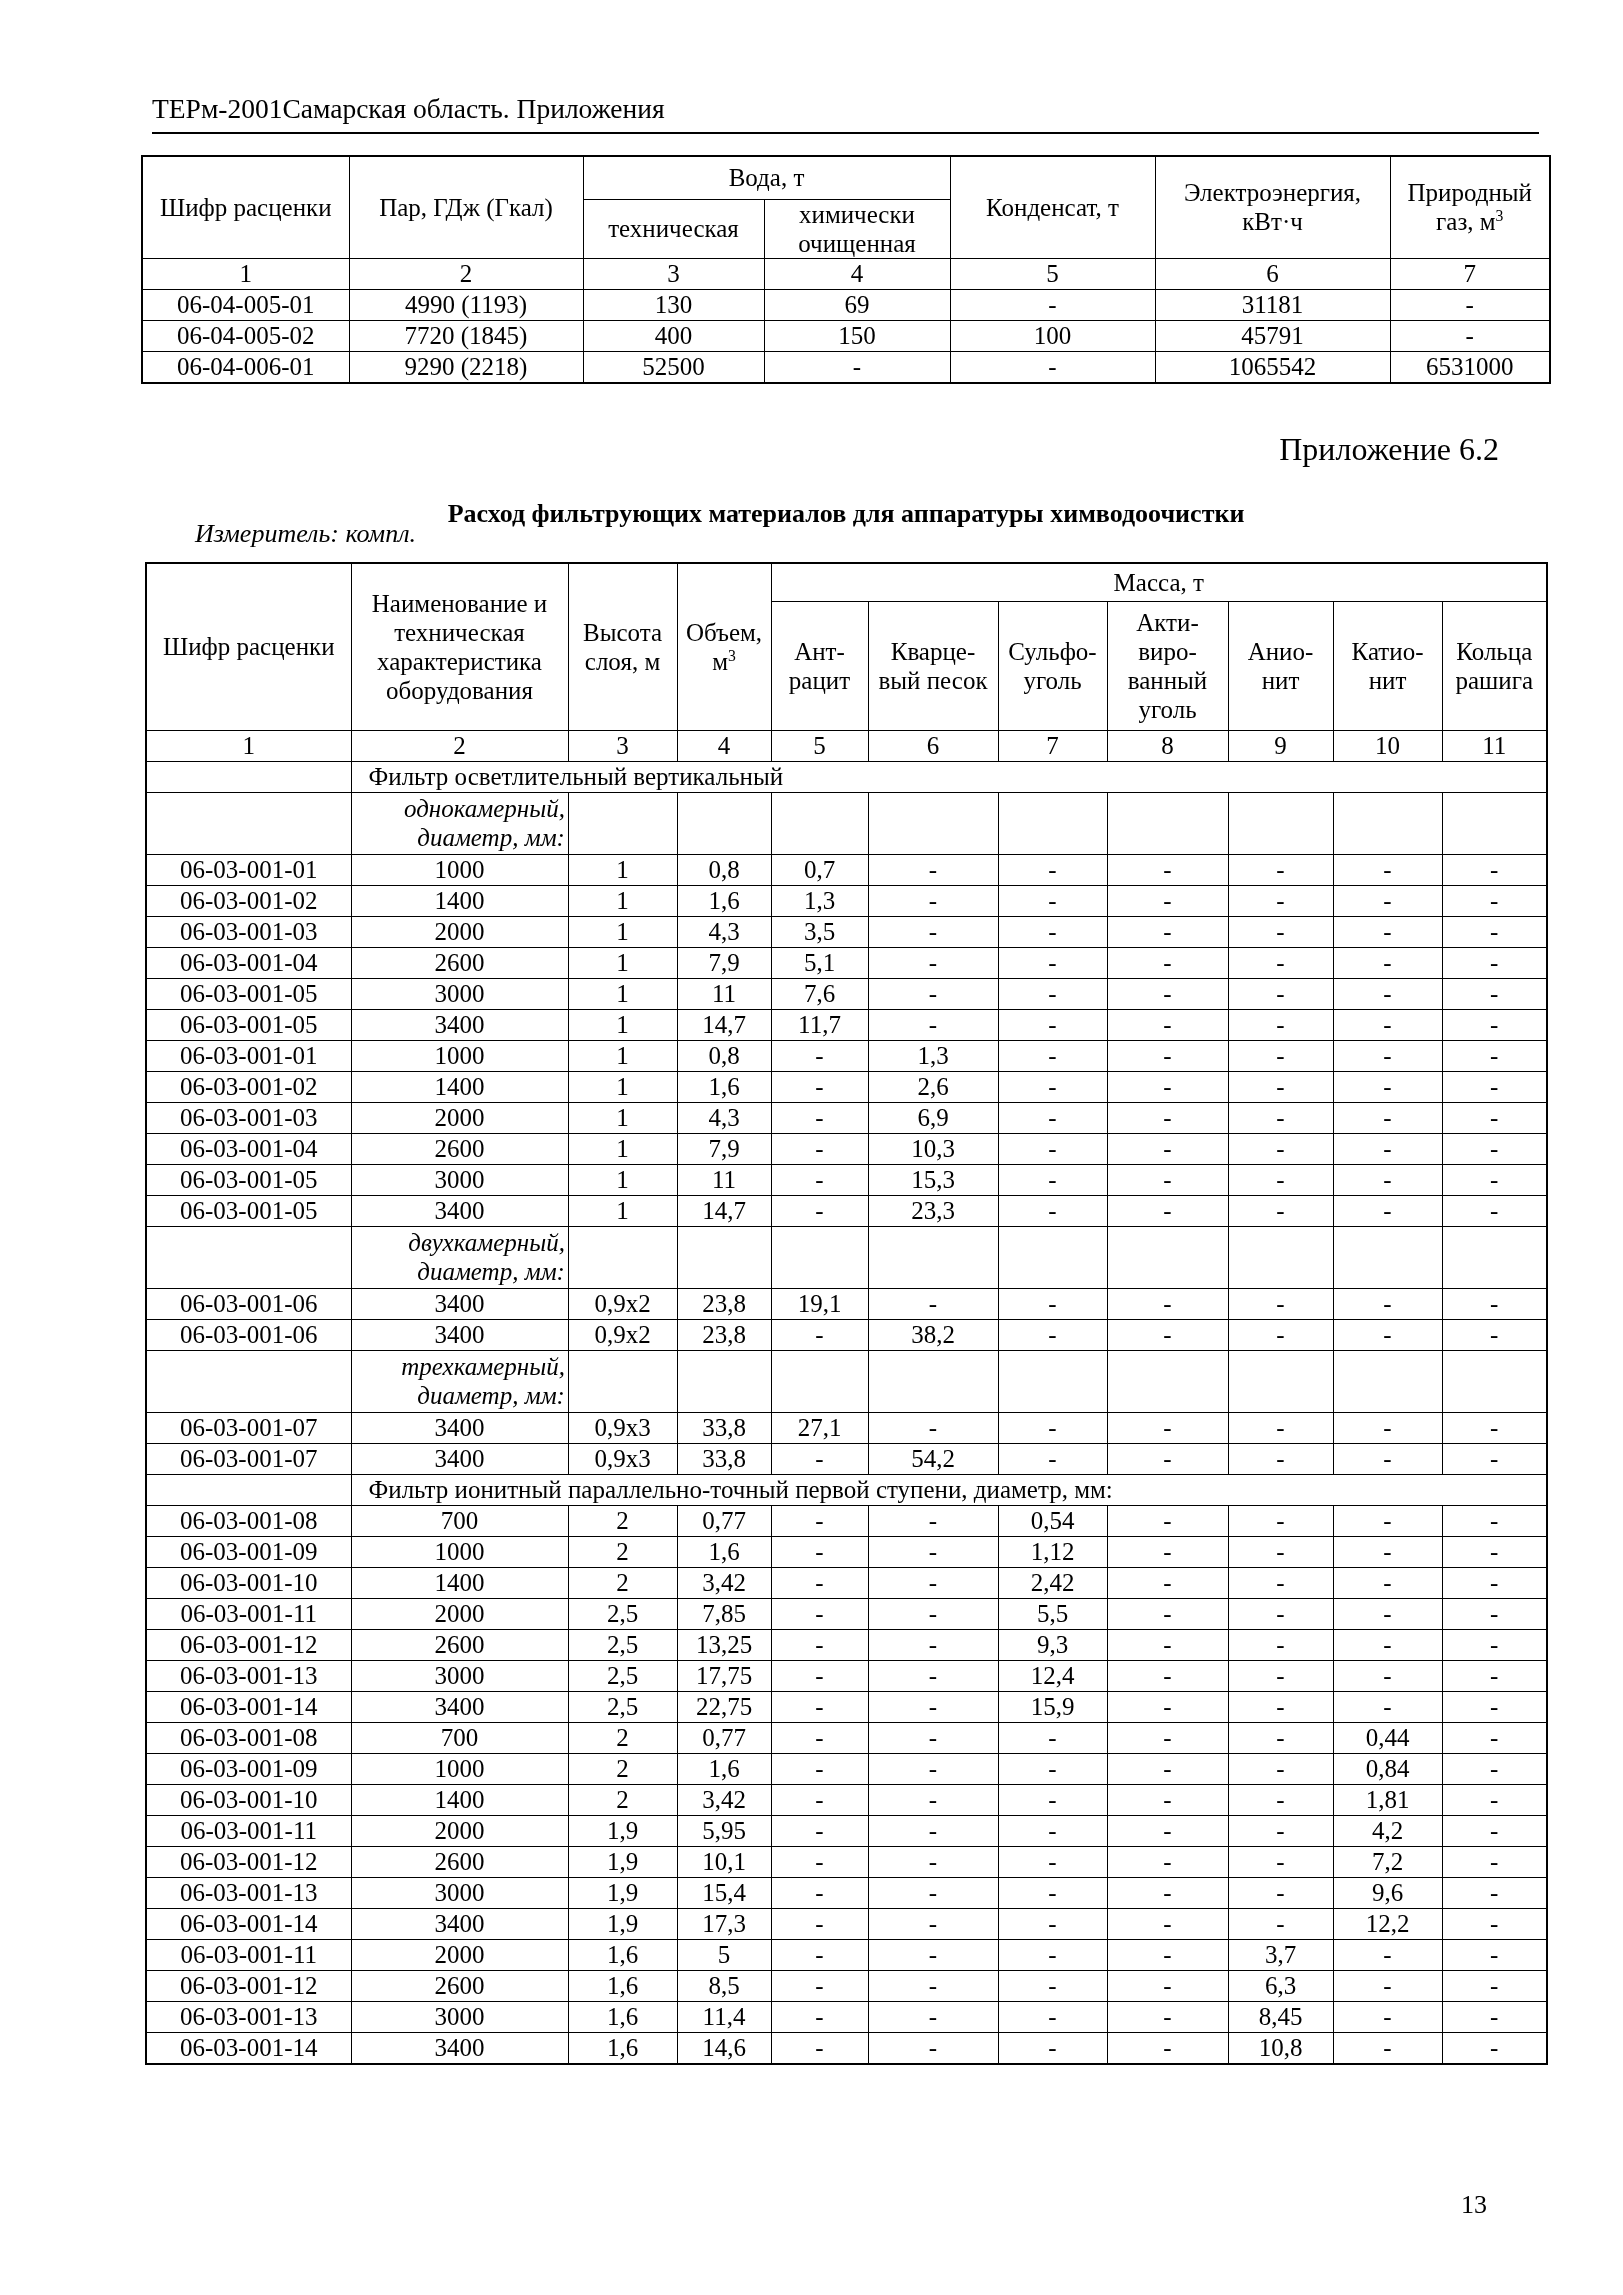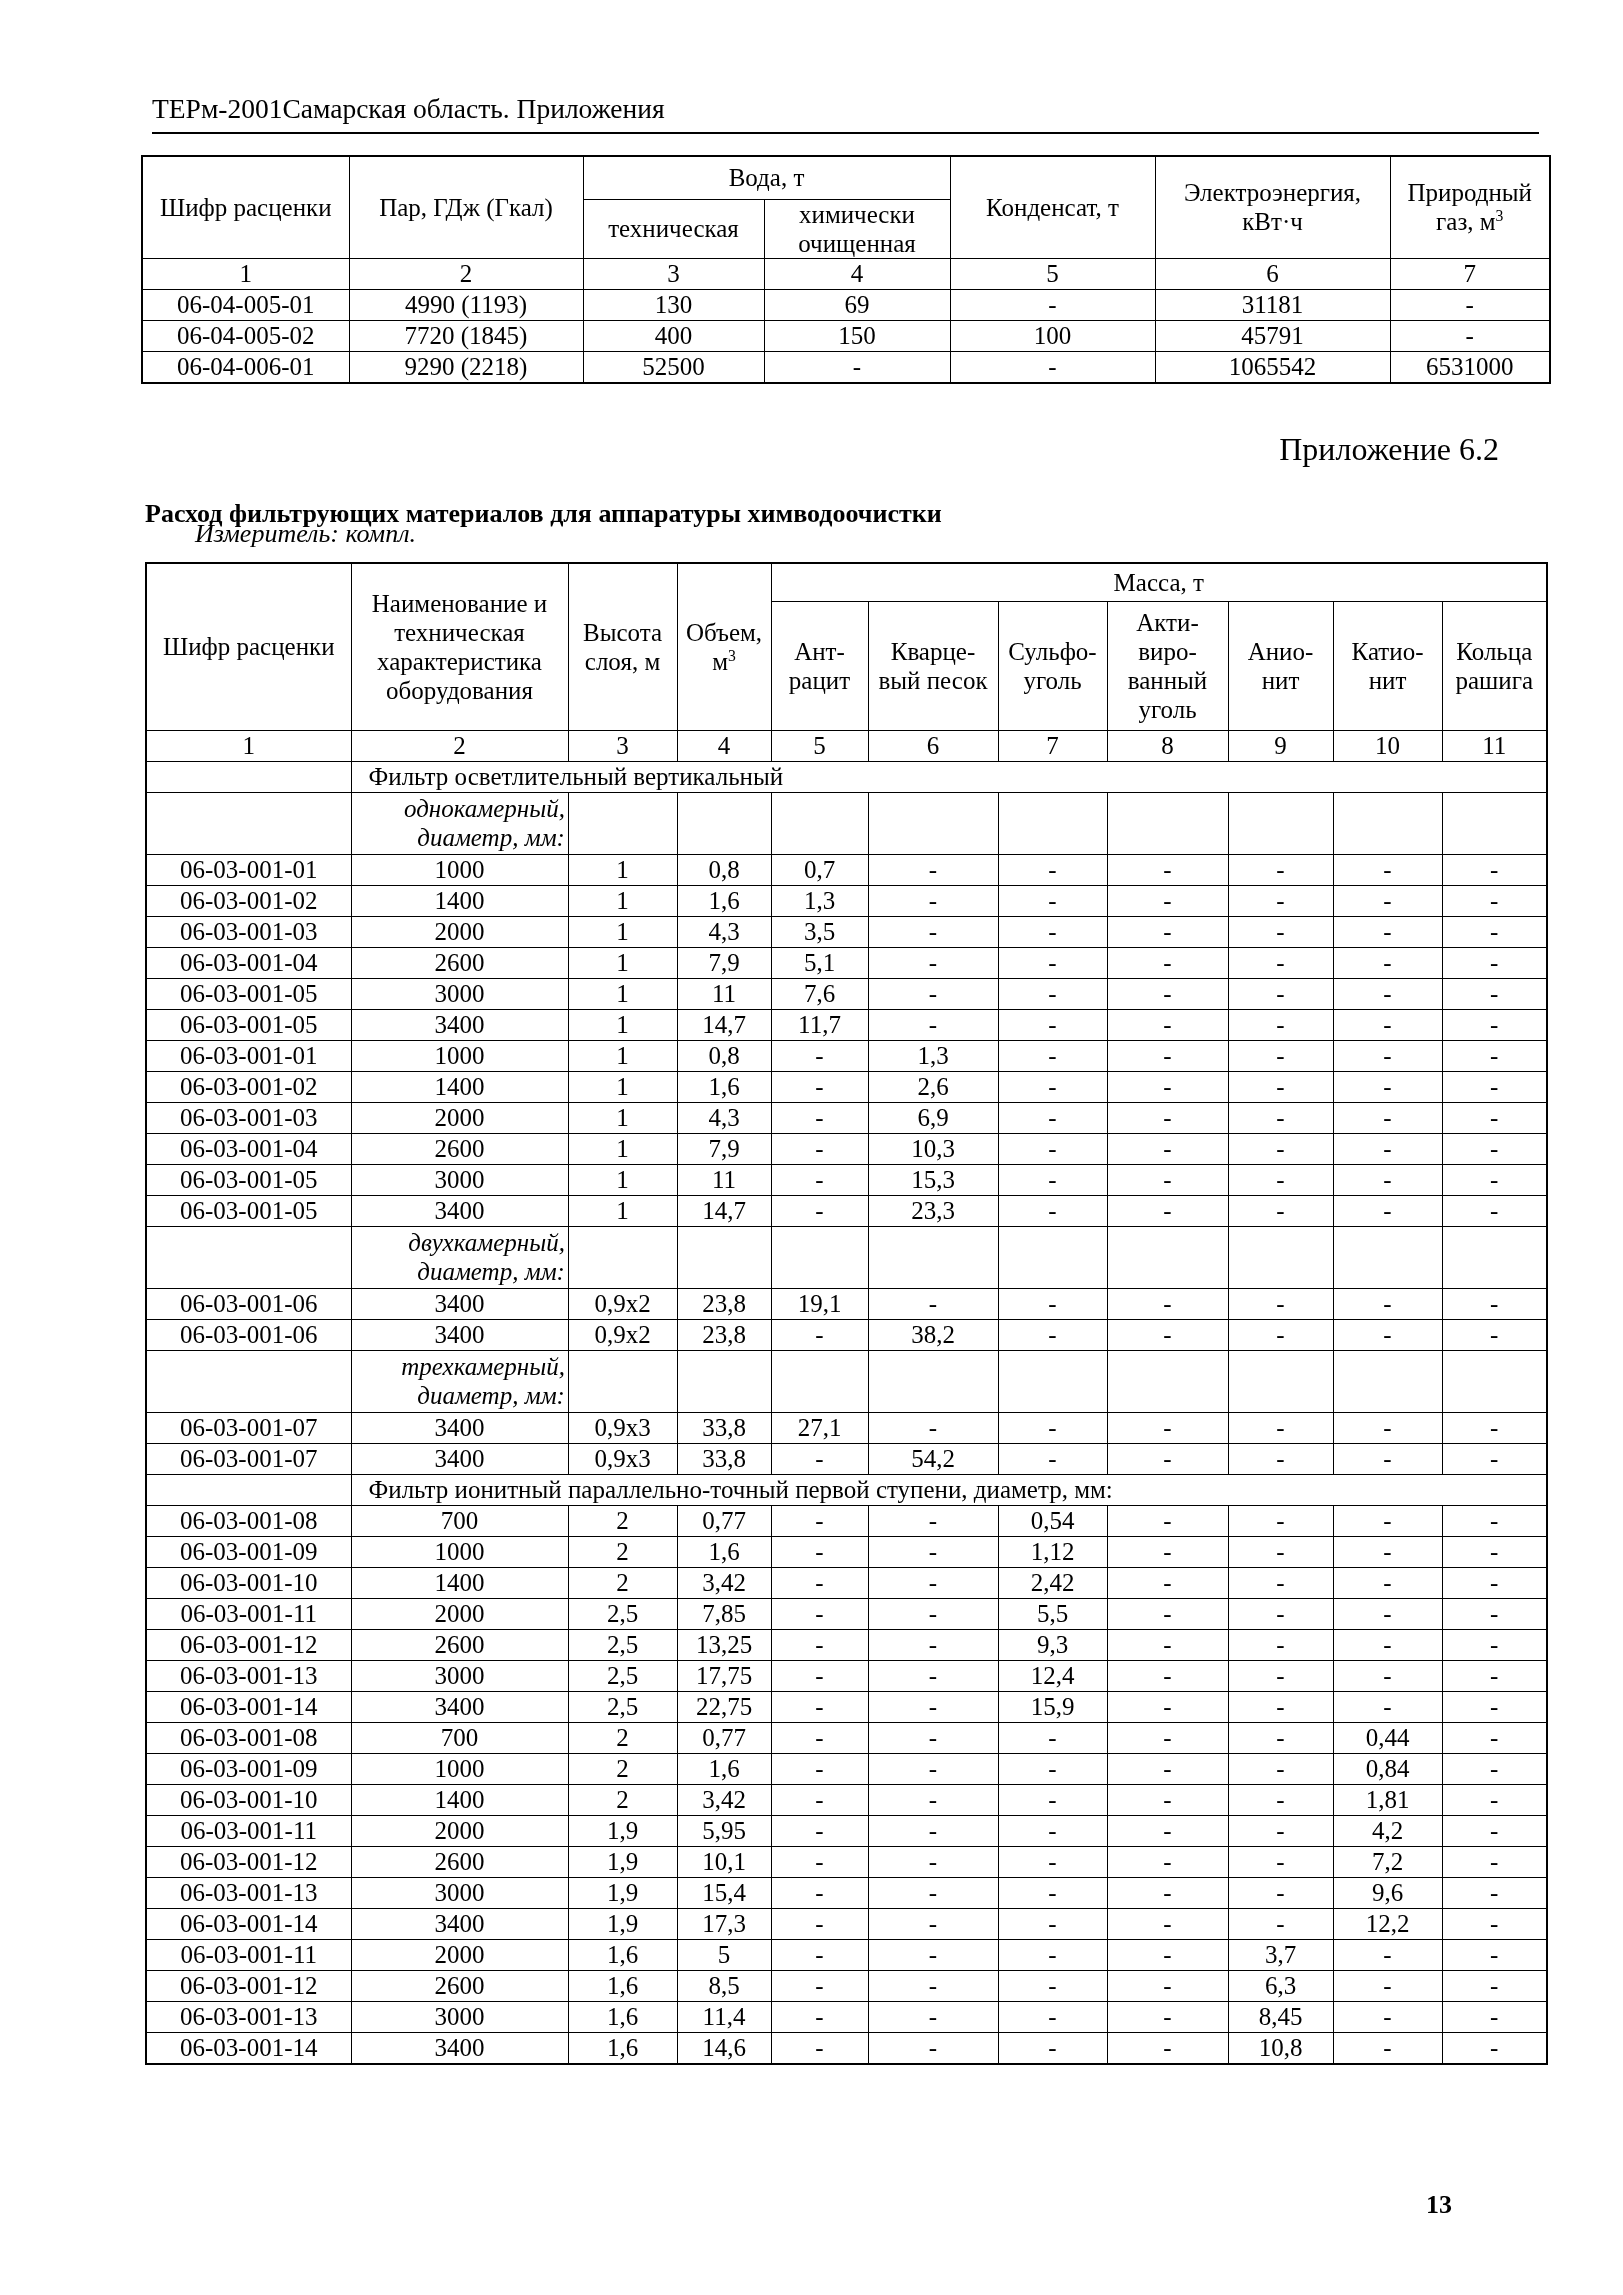--- a/index.html
+++ b/index.html
@@ -7,29 +7,29 @@
   .abs { position:absolute; }
   #running-header { left:152px; width:1387px; top:92px; text-align:left; font-size:27.5px; line-height:33px; }
   #header-rule { left:152px; width:1387px; top:132px; height:0; border-top:2px solid #000; }
   table { border-collapse:collapse; table-layout:fixed; }
   td, th { border:1.3px solid #000; padding:0 2.6px; font-weight:normal; text-align:center; vertical-align:middle; font-size:25px; line-height:29px; overflow:hidden; white-space:nowrap; }
   th { white-space:normal; line-height:29px; }
   #table1 { left:141px; top:155px; width:1408px; border:2px solid #000; }
   #table1 tr.datarow td { height:30px;margin-left:36px; }
   #table1 tr.numrow td { height:30px; }
   #appendix-label { left:1047px; width:452px; top:433px; text-align:right; font-size:32px; line-height:33px; }
-  #table-title { left:145px; width:1402px; top:497px; text-align:left; font-size:26px; font-weight:bold; line-height:33px; }
+  #table-title { left:145px; width:1402px; top:497px; text-align:center; font-size:26px; font-weight:bold; line-height:33px; }
   #unit-label { left:195px; top:518px; font-size:26px; font-style:italic; line-height:31px; }
   #table2 { left:145px; top:562px; width:1402px; border:2px solid #000; }
   #table2 tr.datarow td { height:30px; }
   #table2 tr.numrow td { height:30px; }
   #table2 td.section { text-align:left; padding-left:17px; }
   #table2 td.subsection { text-align:right; font-style:italic; padding-left:5px; white-space:normal; line-height:29px; }
   sup { font-size:15.7px; line-height:0; }
-  #page-number { left:1413px; width:39px; top:2189px; text-align:right; font-size:26px; line-height:31px;font-weight:bold; }
+  #page-number { left:1448px; width:39px; top:2189px; text-align:right; font-size:26px; line-height:31px; }
 </style>
 </head>
 <body>
 
 <div id="running-header" class="abs">ТЕРм-2001Самарская область. Приложения</div>
 <div id="header-rule" class="abs"></div>
 
 <table id="table1" class="abs">
   <colgroup>
     <col style="width:207px">

